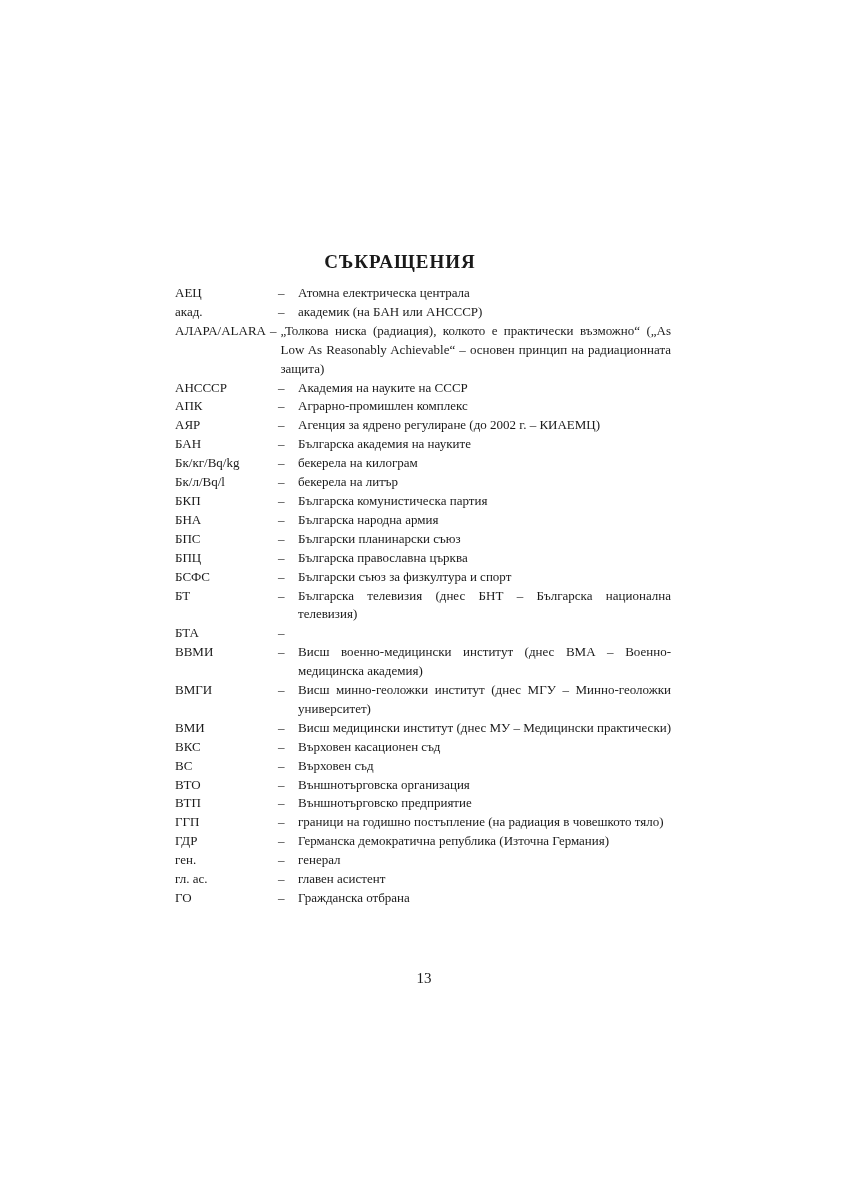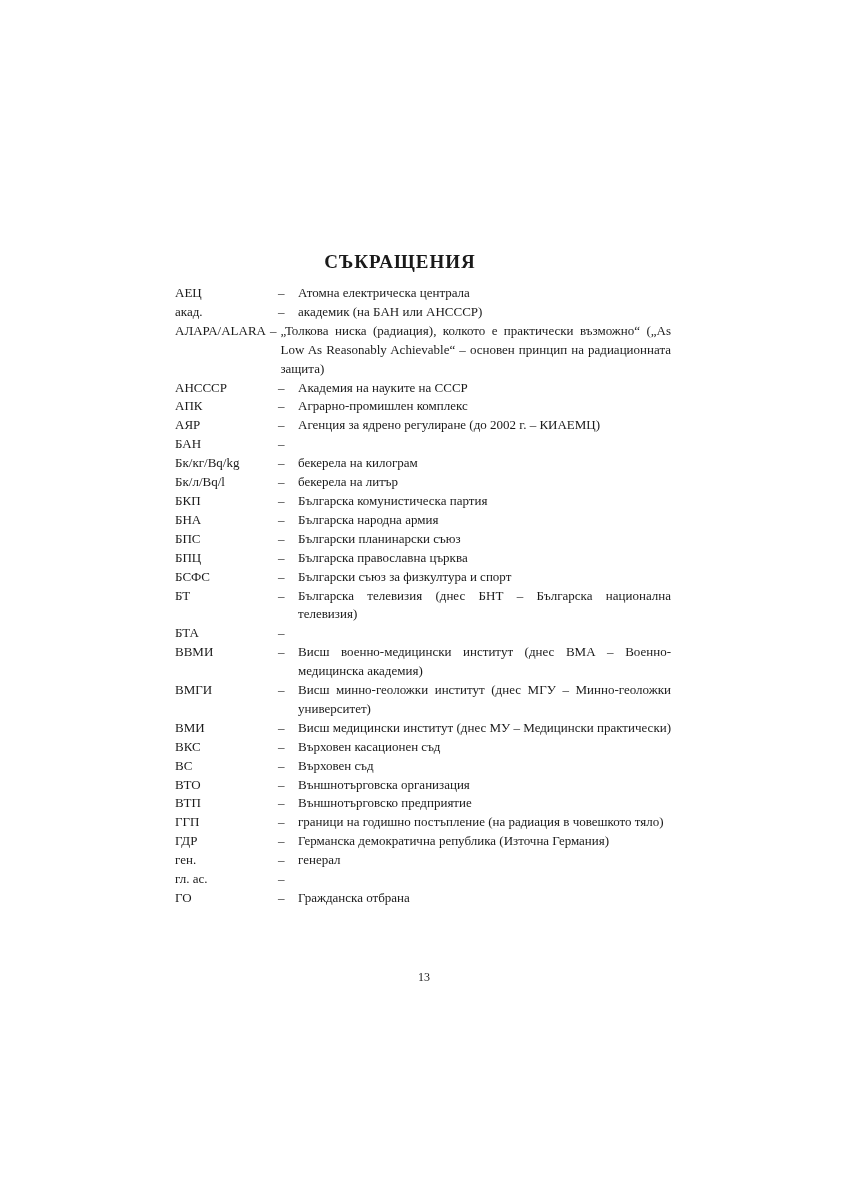--- a/index.html
+++ b/index.html
@@ -7,21 +7,21 @@
       font-family: "Liberation Serif", "DejaVu Serif", serif; color: #1a1a1a; }
     .page-title { position: absolute; top: 238px; left: 0; width: 800px; text-align: center;
       font-weight: bold; font-size: 19px; letter-spacing: 1px; }
     .list { position: absolute; top: 284px; left: 175px; width: 496px; }
     .entry { display: flex; font-size: 13px; line-height: 18.9px; }
     .abbr { width: 103px; flex: none; white-space: nowrap; }
     .dash { width: 20px; flex: none; }
     .def { flex: 1; text-align: justify; }
     .entry.wide .abbr { width: auto; text-align: right; }
     .entry.wide .dash { width: auto; padding: 0 4px 0 4px; }
-    .page-number { position: absolute; top: 970px; left: 0; width: 848px; text-align: center; font-size: 12px; }
+    .page-number { position: absolute; top: 970px; left: 0; width: 848px; text-align: center; font-size: 15px; }
   </style>
 </head>
 <body>
 
 <h1 class="page-title">СЪКРАЩЕНИЯ</h1>
 
 <div class="list" id="list">
     <div class="entry">
       <span class="abbr">АЕЦ</span>
       <span class="dash">–</span>
@@ -48,20 +48,21 @@
       <span class="def">Аграрно-промишлен комплекс</span>
     </div>
     <div class="entry">
       <span class="abbr">АЯР</span>
       <span class="dash">–</span>
       <span class="def">Агенция за ядрено регулиране (до 2002 г. – КИАЕМЦ)</span>
     </div>
     <div class="entry">
       <span class="abbr">БАН</span>
       <span class="dash">–</span>
+      <span class="def">Българска академия на науките</span>
     </div>
     <div class="entry">
       <span class="abbr">Бк/кг/Bq/kg</span>
       <span class="dash">–</span>
       <span class="def">бекерела на килограм</span>
     </div>
     <div class="entry">
       <span class="abbr">Бк/л/Bq/l</span>
       <span class="dash">–</span>
       <span class="def">бекерела на литър</span>
@@ -146,20 +147,21 @@
       <span class="def">Германска демократична република (Източна Германия)</span>
     </div>
     <div class="entry">
       <span class="abbr">ген.</span>
       <span class="dash">–</span>
       <span class="def">генерал</span>
     </div>
     <div class="entry">
       <span class="abbr">гл. ас.</span>
       <span class="dash">–</span>
+      <span class="def">главен асистент</span>
     </div>
     <div class="entry">
       <span class="abbr">ГО</span>
       <span class="dash">–</span>
       <span class="def">Гражданска отбрана</span>
     </div>
   </div>
 
 <div class="page-number">13</div>
 

